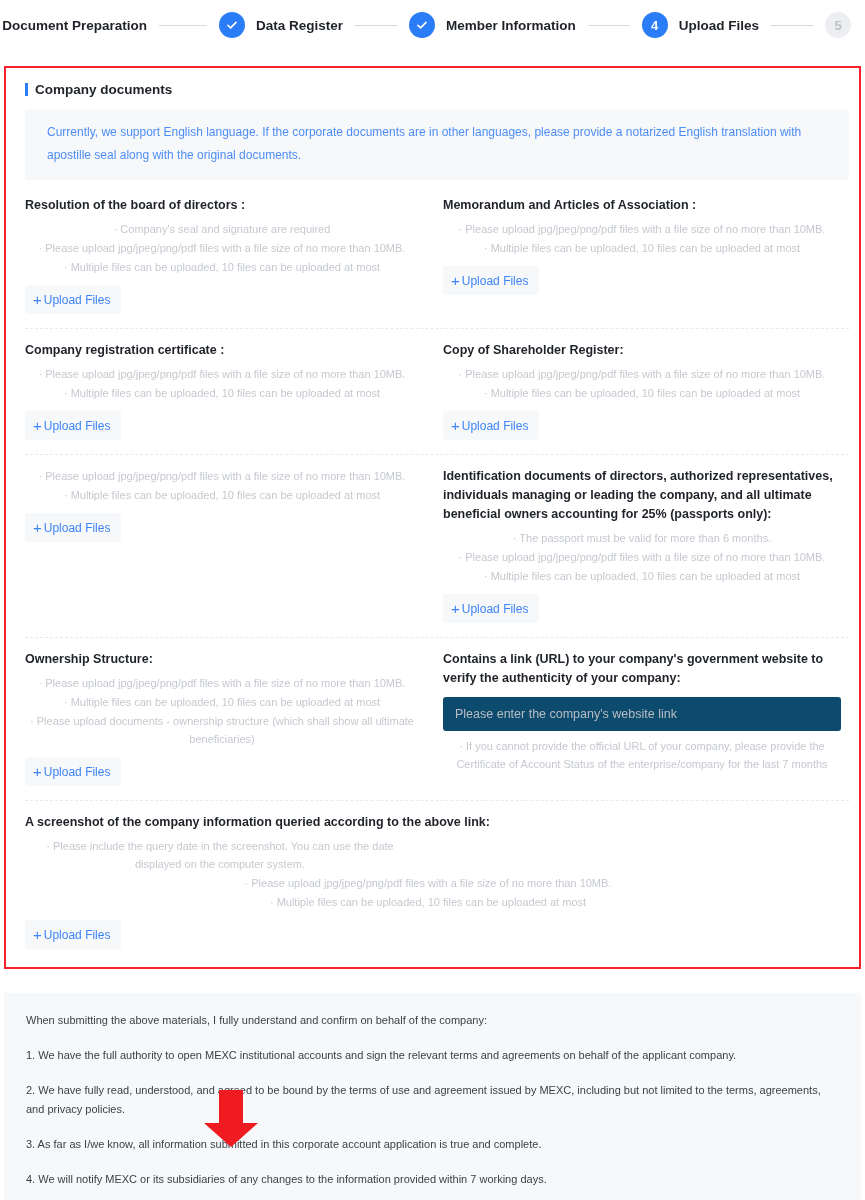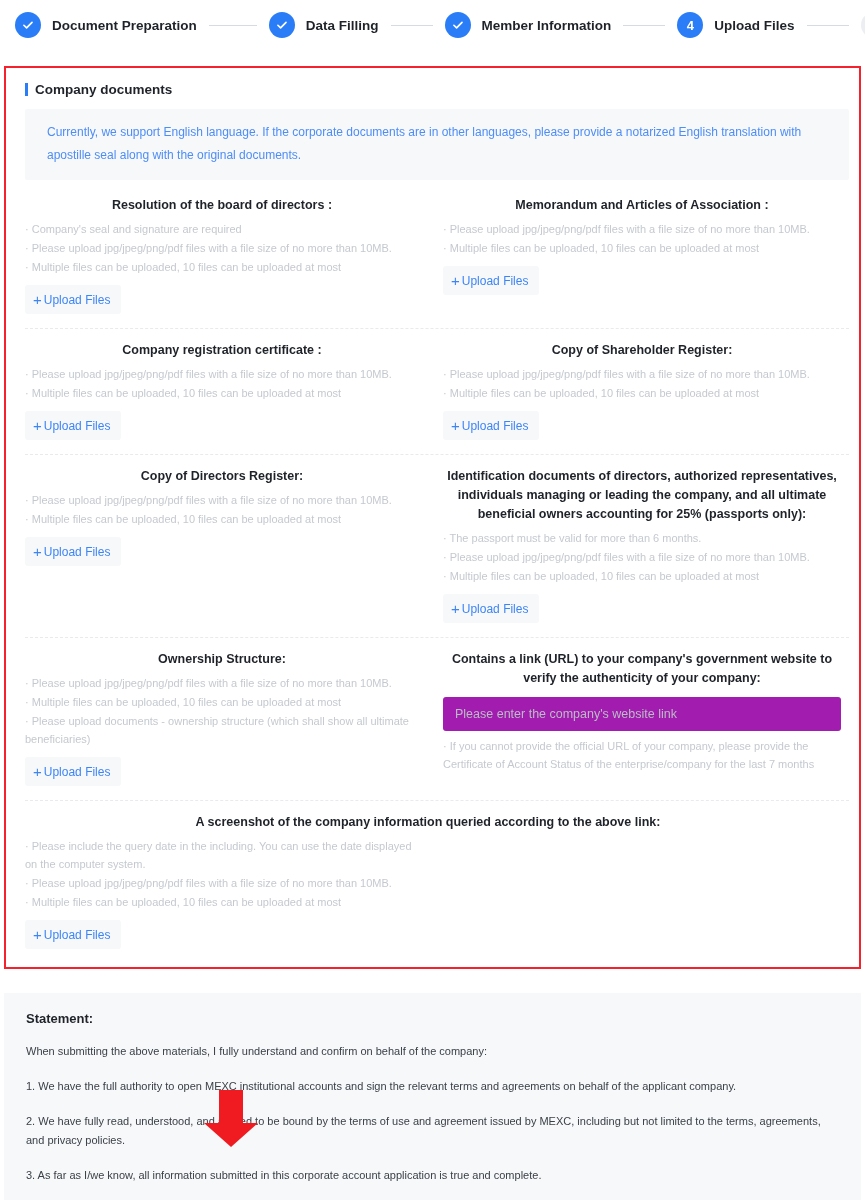--- a/index.html
+++ b/index.html
@@ -11,20 +11,21 @@
     -webkit-font-smoothing: antialiased;
   }
   body { width: 865px; min-height: 1200px; position: relative; overflow-x: hidden; }
 
   
   .stepper {
     display: flex;
     align-items: center;
     height: 50px;
     padding: 0 14px 0 15px;
+    justify-content: flex-end;
   }
   .step { display: flex; align-items: center; flex: 0 0 auto; }
   .step-circle {
     width: 26px; height: 26px; border-radius: 50%;
     display: flex; align-items: center; justify-content: center;
     font-size: 13px; font-weight: 700; color: #fff;
     background: #2a7cf7; flex: 0 0 auto;
   }
   .step-circle.inactive { background: #eceef1; color: #bcc0c6; font-weight: 600; }
   .step-check { display: block; width: 14px; height: 14px; }
@@ -73,40 +74,41 @@
     border-bottom: 1px dashed #e8eaed;
     padding: 12px 0 14px 0;
   }
   .sec-row.last { border-bottom: none; padding-bottom: 6px; }
   .col { width: 50%; padding-right: 18px; }
   .col.right { padding-left: 6px; padding-right: 8px; }
   .col.full { width: 100%; }
 
   .f-label {
     font-size: 12.5px; font-weight: 600; color: #1f2329;
-    line-height: 19px; margin-bottom: 5px; text-align: center;
+    line-height: 19px; margin-bottom: 5px;
   }
   .f-hint {
     font-size: 11px; color: #c5c9cf; line-height: 18px;
     margin-bottom: 1px;
+    text-align: center;
   }
   .upload-btn {
     display: inline-flex; align-items: center;
     background: #f7f8fa; border: none; border-radius: 3px;
     color: #3d85f7; font-size: 12px;
     padding: 7px 11px 7px 8px;
     margin-top: 8px; cursor: pointer;
     font-family: "Liberation Sans", sans-serif;
   }
   .plus {
     font-size: 15px; line-height: 1; font-weight: 400;
     margin-right: 2px; color: #3d85f7;
   }
   .url-input {
-    width: 100%; background: #a21caf; border: none;
+    width: 100%; background: #0c4a6e; border: none;
     border-radius: 3px; padding: 10px 12px;
     font-size: 12.5px; color: #b9bdc4;
     font-family: "Liberation Sans", sans-serif;
     margin: 4px 0 6px 0;
   }
   .url-input::placeholder { color: #b9bdc4; }
 
   
   .statement {
     margin: 24px 4px 0 4px;
@@ -143,21 +145,21 @@
     <span class="step-label">Document Preparation</span>
   </div>
   <span class="step-line"></span>
 
   <div class="step">
     <span class="step-circle">
       <svg class="step-check" viewBox="0 0 16 16">
         <path d="M3.3 8.3 L6.4 11.3 L12.6 5.0" fill="none" stroke="#ffffff" stroke-width="1.9" stroke-linecap="round" stroke-linejoin="round"></path>
       </svg>
     </span>
-    <span class="step-label">Data Filling</span>
+    <span class="step-label">Data Register</span>
   </div>
   <span class="step-line short"></span>
 
   <div class="step">
     <span class="step-circle">
       <svg class="step-check" viewBox="0 0 16 16">
         <path d="M3.3 8.3 L6.4 11.3 L12.6 5.0" fill="none" stroke="#ffffff" stroke-width="1.9" stroke-linecap="round" stroke-linejoin="round"></path>
       </svg>
     </span>
     <span class="step-label">Member Information</span>
@@ -227,21 +229,20 @@
         <div class="f-hint">· Multiple files can be uploaded, 10 files can be uploaded at most</div>
         <button class="upload-btn">
           <span class="plus">+</span>
             <span>Upload Files</span>
         </button>
       </div>
     </div>
 
     <div class="sec-row">
       <div class="col">
-        <div class="f-label">Copy of Directors Register:</div>
         <div class="f-hint">· Please upload jpg/jpeg/png/pdf files with a file size of no more than 10MB.</div>
         <div class="f-hint">· Multiple files can be uploaded, 10 files can be uploaded at most</div>
         <button class="upload-btn">
           <span class="plus">+</span>
             <span>Upload Files</span>
         </button>
       </div>
       <div class="col right">
         <div class="f-label">Identification documents of directors, authorized representatives, individuals managing or leading the company, and all ultimate beneficial owners accounting for 25% (passports only):</div>
         <div class="f-hint">· The passport must be valid for more than 6 months.</div>
@@ -268,35 +269,34 @@
       <div class="col right">
         <div class="f-label">Contains a link (URL) to your company's government website to verify the authenticity of your company:</div>
         <input class="url-input" type="text" placeholder="Please enter the company's website link" style="">
         <div class="f-hint">· If you cannot provide the official URL of your company, please provide the Certificate of Account Status of the enterprise/company for the last 7 months</div>
       </div>
     </div>
 
     <div class="sec-row last">
       <div class="col full">
         <div class="f-label">A screenshot of the company information queried according to the above link:</div>
-        <div class="f-hint" style="max-width:390px">· Please include the query date in the including. You can use the date displayed on the computer system.</div>
+        <div class="f-hint" style="max-width:390px">· Please include the query date in the screenshot. You can use the date displayed on the computer system.</div>
         <div class="f-hint">· Please upload jpg/jpeg/png/pdf files with a file size of no more than 10MB.</div>
         <div class="f-hint">· Multiple files can be uploaded, 10 files can be uploaded at most</div>
         <button class="upload-btn">
           <span class="plus">+</span>
             <span>Upload Files</span>
         </button>
       </div>
     </div>
 
   </div>
 </div>
 
 <div class="statement">
-  <div class="st-title">Statement:</div>
   <div class="st-p">When submitting the above materials, I fully understand and confirm on behalf of the company:</div>
   <div class="st-p">1. We have the full authority to open MEXC institutional accounts and sign the relevant terms and agreements on behalf of the applicant company.</div>
   <div class="st-p">2. We have fully read, understood, and agreed to be bound by the terms of use and agreement issued by MEXC, including but not limited to the terms, agreements, and privacy policies.</div>
   <div class="st-p">3. As far as I/we know, all information submitted in this corporate account application is true and complete.</div>
   <div class="st-p">4. We will notify MEXC or its subsidiaries of any changes to the information provided within 7 working days.</div>
 
 </div>
 
 <svg class="arrow" viewBox="0 0 56 58">
   <path d="M16 0 H40 V33 H55 L28 57 L1 33 H16 Z" fill="#ef1b20"></path>

